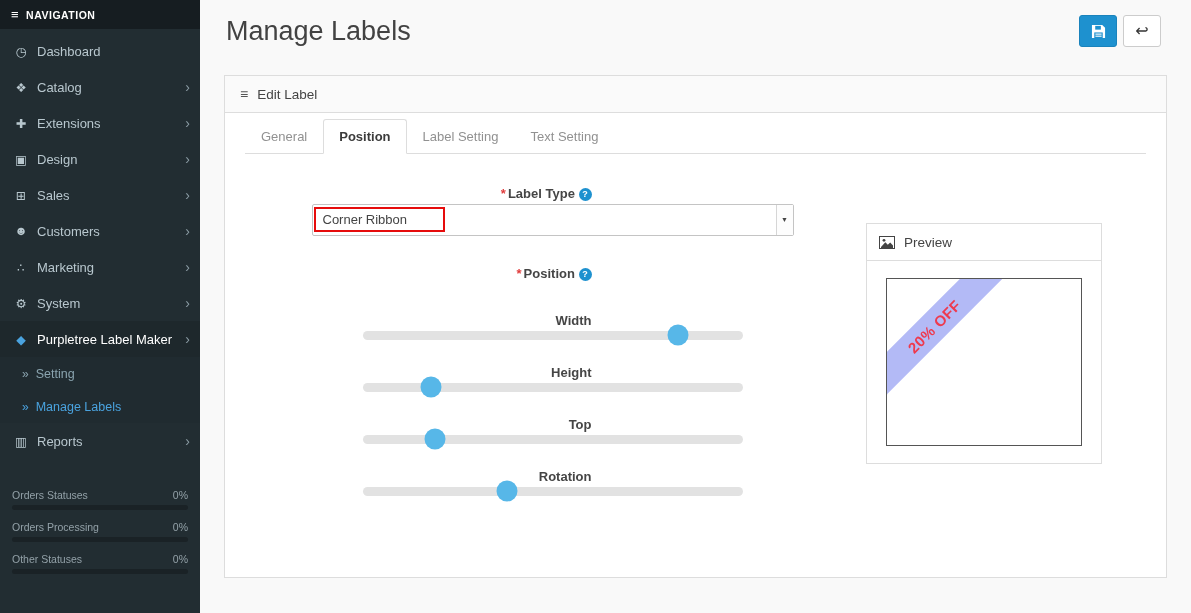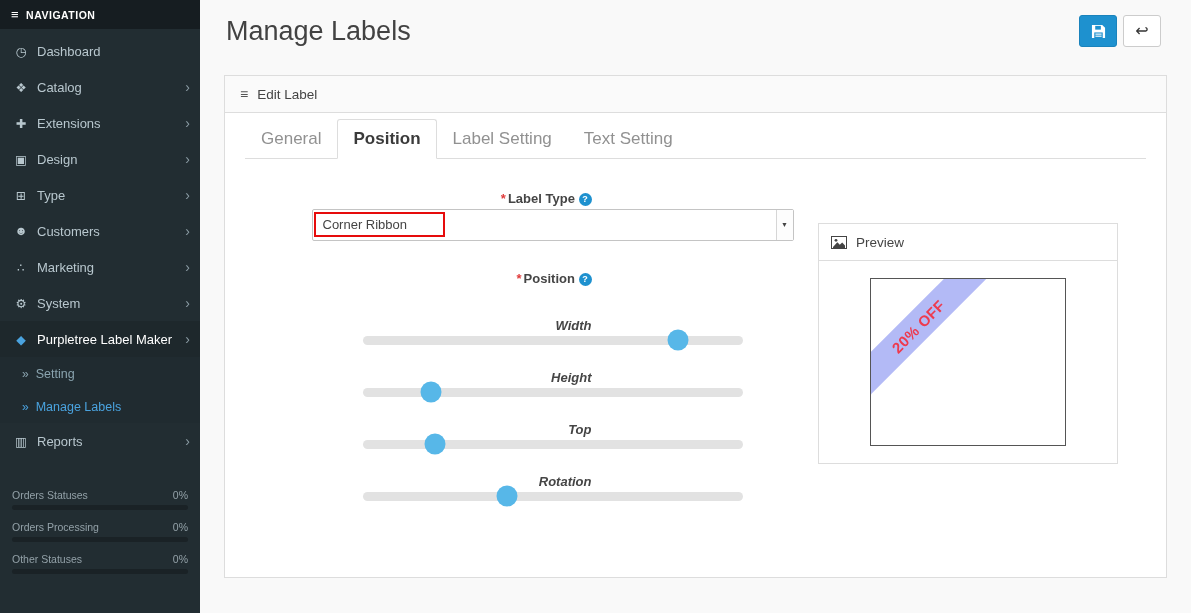--- a/index.html
+++ b/index.html
@@ -53,28 +53,28 @@
   .panel { margin:0 24px; background:#fff; border:1px solid #ddd; position:relative; height:503px; }
   .panel-heading {
     height:37px; border-bottom:1px solid #ddd; background:#fafafa;
     display:flex; align-items:center; gap:9px; padding:0 15px; font-size:13.5px; color:#444;
   }
   .list-icon { font-size:14px; color:#555; }
   .panel-body { padding:6px 20px 20px; position:relative; height:464px; }
 
   .tabs { display:flex; border-bottom:1px solid #ddd; }
   .tab {
-    padding:9px 15px; font-size:17px; color:#919191; cursor:pointer;
+    padding:9px 15px; font-size:13px; color:#919191; cursor:pointer;
     border:1px solid transparent; border-radius:3px 3px 0 0; margin-bottom:-1px;
   }
   .tab.active { color:#3b3b3b; font-weight:bold; background:#fff; border-color:#ddd #ddd #fff; }
 
   .form-area { margin-top:30px; width:615px; }
   .form-row { display:flex; align-items:center; margin-bottom:28px;flex-direction:column; }
-  .slider-row { margin-bottom:22px; height:30px;font-style:italic; }
+  .slider-row { margin-bottom:22px; height:30px; }
   .control-label {
     width:92px; flex-shrink:0; text-align:right; font-weight:bold; font-size:13px;
     color:#454545; margin-right:14px; line-height:1.5;
   }
   .req { color:#e03b3b; margin-right:2px; }
   .help {
     display:inline-block; width:13px; height:13px; border-radius:50%;
     background:#1e91cf; color:#fff; font-size:9px; line-height:13px; text-align:center;
     font-weight:bold; cursor:pointer; vertical-align:1px;
   }
@@ -89,21 +89,21 @@
   }
   .highlight { position:absolute; left:1px; top:2px; width:131px; height:25px; border:2px solid #e60c0c; pointer-events:none; }
 
   .slider-track { position:relative; width:380px; height:9px; background:#e2e2e2; border-radius:5px; cursor:pointer; }
   .slider-handle {
     position:absolute; top:50%; width:21px; height:21px; border-radius:50%;
     background:#57b7e8; transform:translate(-50%,-50%); cursor:grab;
   }
 
   
-  .preview { position:absolute; top:110px; right:48px; width:300px; background:#fff; border:1px solid #ddd; }
+  .preview { position:absolute; top:110px; right:64px; width:236px; background:#fff; border:1px solid #ddd; }
   .preview-heading {
     height:37px; border-bottom:1px solid #ddd; display:flex; align-items:center; gap:9px;
     padding:0 12px; font-size:13.5px; color:#444;
   }
   .preview-body { height:202px; display:flex; align-items:center; justify-content:center; }
   .preview-box { width:196px; height:168px; border:1px solid #555; position:relative; overflow:hidden; background:#fff; }
   .ribbon {
     position:absolute; left:-83px; top:32px; width:260px; height:30px;
     background:rgba(116,130,238,0.55); transform:rotate(-45deg);
     display:flex; align-items:center; justify-content:center;
@@ -135,21 +135,21 @@
           <span class="side-label">Extensions</span>
           <span class="side-chevron">›</span>
         </div>
         <div class="side-item">
           <span class="side-icon">▣</span>
           <span class="side-label">Design</span>
           <span class="side-chevron">›</span>
         </div>
         <div class="side-item">
           <span class="side-icon">⊞</span>
-          <span class="side-label">Type</span>
+          <span class="side-label">Sales</span>
           <span class="side-chevron">›</span>
         </div>
         <div class="side-item">
           <span class="side-icon">☻</span>
           <span class="side-label">Customers</span>
           <span class="side-chevron">›</span>
         </div>
         <div class="side-item">
           <span class="side-icon">∴</span>
           <span class="side-label">Marketing</span>

